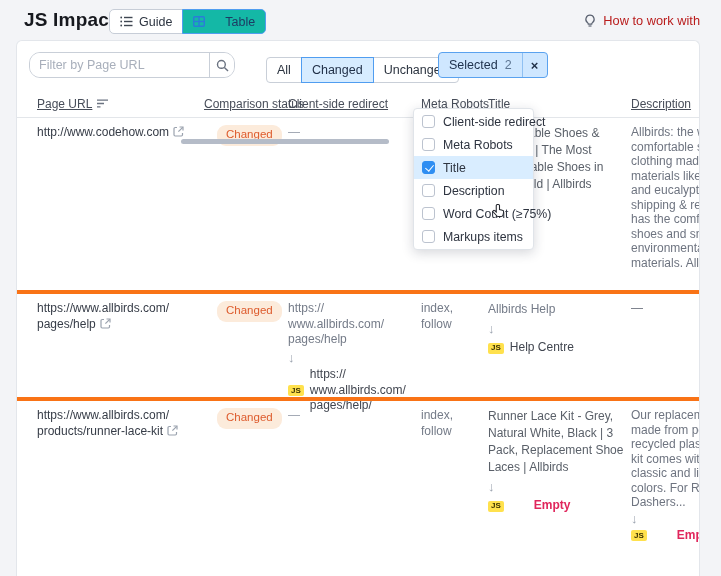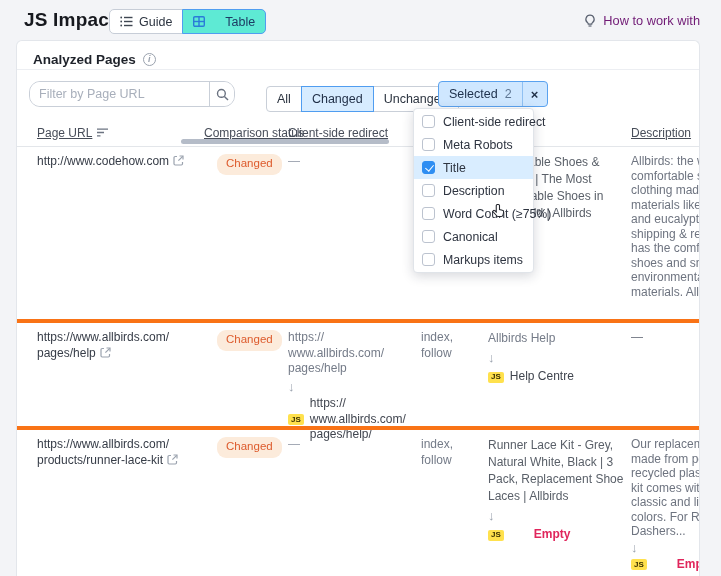--- a/index.html
+++ b/index.html
@@ -12,22 +12,22 @@
   
   .page-title { position:absolute; left:24px; top:9px; font-size:19px; font-weight:700; color:#16181e; letter-spacing:.2px; }
   .view-toggle { position:absolute; left:109px; top:9px; display:flex; }
   .tbtn {
     display:flex; align-items:center; gap:6px; height:25px; padding:0 10px;
     background:#fff; border:1px solid #c7cdd7; font-size:12.5px; color:#2c3440;
     cursor:pointer; font-family:inherit;
   }
   .tbtn:first-child { border-radius:5px 0 0 5px; }
   .tbtn:last-child { border-radius:0 5px 5px 0; margin-left:-1px; }
-  .tbtn.selected { background:#5eead4; border-color:#509df0; color:#1d3b63; z-index:1;gap:20px; }
-  .help-link { position:absolute; right:21px; top:13px; display:flex; align-items:center; gap:6px; font-size:12.8px; color:#701a75; cursor:pointer; }
+  .tbtn.selected { background:#14b8a6; border-color:#509df0; color:#1d3b63; z-index:1;gap:20px; }
+  .help-link { position:absolute; right:21px; top:13px; display:flex; align-items:center; gap:6px; font-size:12.8px; color:#b91c1c; cursor:pointer; }
   
   .card {
     position:absolute; left:16px; top:40px; width:684px; height:536px;
     background:#fff; border:1px solid #e3e6eb; border-bottom:none; border-radius:6px 6px 0 0; overflow:hidden;
   }
   .card-head { height:29px; padding:8px 16px 0; border-bottom:1px solid #eceef2; display:flex; align-items:center; gap:7px; }
   .card-title { font-size:13.5px; font-weight:700; color:#1e222a; }
   .info-icon {
     width:13px; height:13px; border:1px solid #9aa2ae; border-radius:50%;
     color:#9aa2ae; font-size:9px; line-height:11px; text-align:center; font-style:italic; font-weight:700;
@@ -141,24 +141,20 @@
     <span class="icon">
       <svg width="14" height="14" viewBox="0 0 14 14" fill="none" stroke="#5a6170" stroke-width="1.2">
           <path d="M7 1.2a4.1 4.1 0 0 1 2.6 7.3c-.6.5-.9 1-.9 1.6H5.3c0-.6-.3-1.1-.9-1.6A4.1 4.1 0 0 1 7 1.2z"></path>
           <line x1="5.5" y1="12" x2="8.5" y2="12"></line>
         </svg>
     </span>
     <span>How to work with</span>
   </div>
 
   <div class="card">
-    <div class="card-head">
-      <span class="card-title">Analyzed Pages</span>
-      <span class="info-icon">i</span>
-    </div>
 
     <div class="filters">
       <div class="input-group">
         <input type="text" placeholder="Filter by Page URL" style="">
         <button class="search-btn">
           <span class="icon">
             <svg width="13" height="13" viewBox="0 0 13 13" fill="none" stroke="#6a7280" stroke-width="1.4">
                 <circle cx="5.4" cy="5.4" r="3.9"></circle>
                 <line x1="8.4" y1="8.4" x2="12" y2="12"></line>
               </svg>
@@ -283,24 +279,20 @@
     <div class="menu-item">
       <span class="cb"></span>
       <span>Description</span>
     </div>
     <div class="menu-item">
       <span class="cb"></span>
       <span>Word Count (≥75%)</span>
     </div>
     <div class="menu-item">
       <span class="cb"></span>
-      <span>Canonical</span>
-    </div>
-    <div class="menu-item">
-      <span class="cb"></span>
       <span>Markups items</span>
     </div>
   </div>
 
   <div class="cursor">
     <svg width="15" height="18" viewBox="0 0 24 28">
         <path d="M10 2c-.9 0-1.6.7-1.6 1.6V14l-2.4-2.3c-.7-.6-1.7-.6-2.3 0-.6.6-.7 1.6-.1 2.3l5.5 6c.6.7 1.5 1.1 2.4 1.1h4.8c1.4 0 2.6-1 2.9-2.3l1-4.4c.3-1.4-.5-2.8-1.9-3.1l-4.7-1.2V3.6c0-.9-.7-1.6-1.6-1.6H10z" fill="#ffffff" stroke="#23262d" stroke-width="1.7"></path>
       </svg>
   </div>
 

